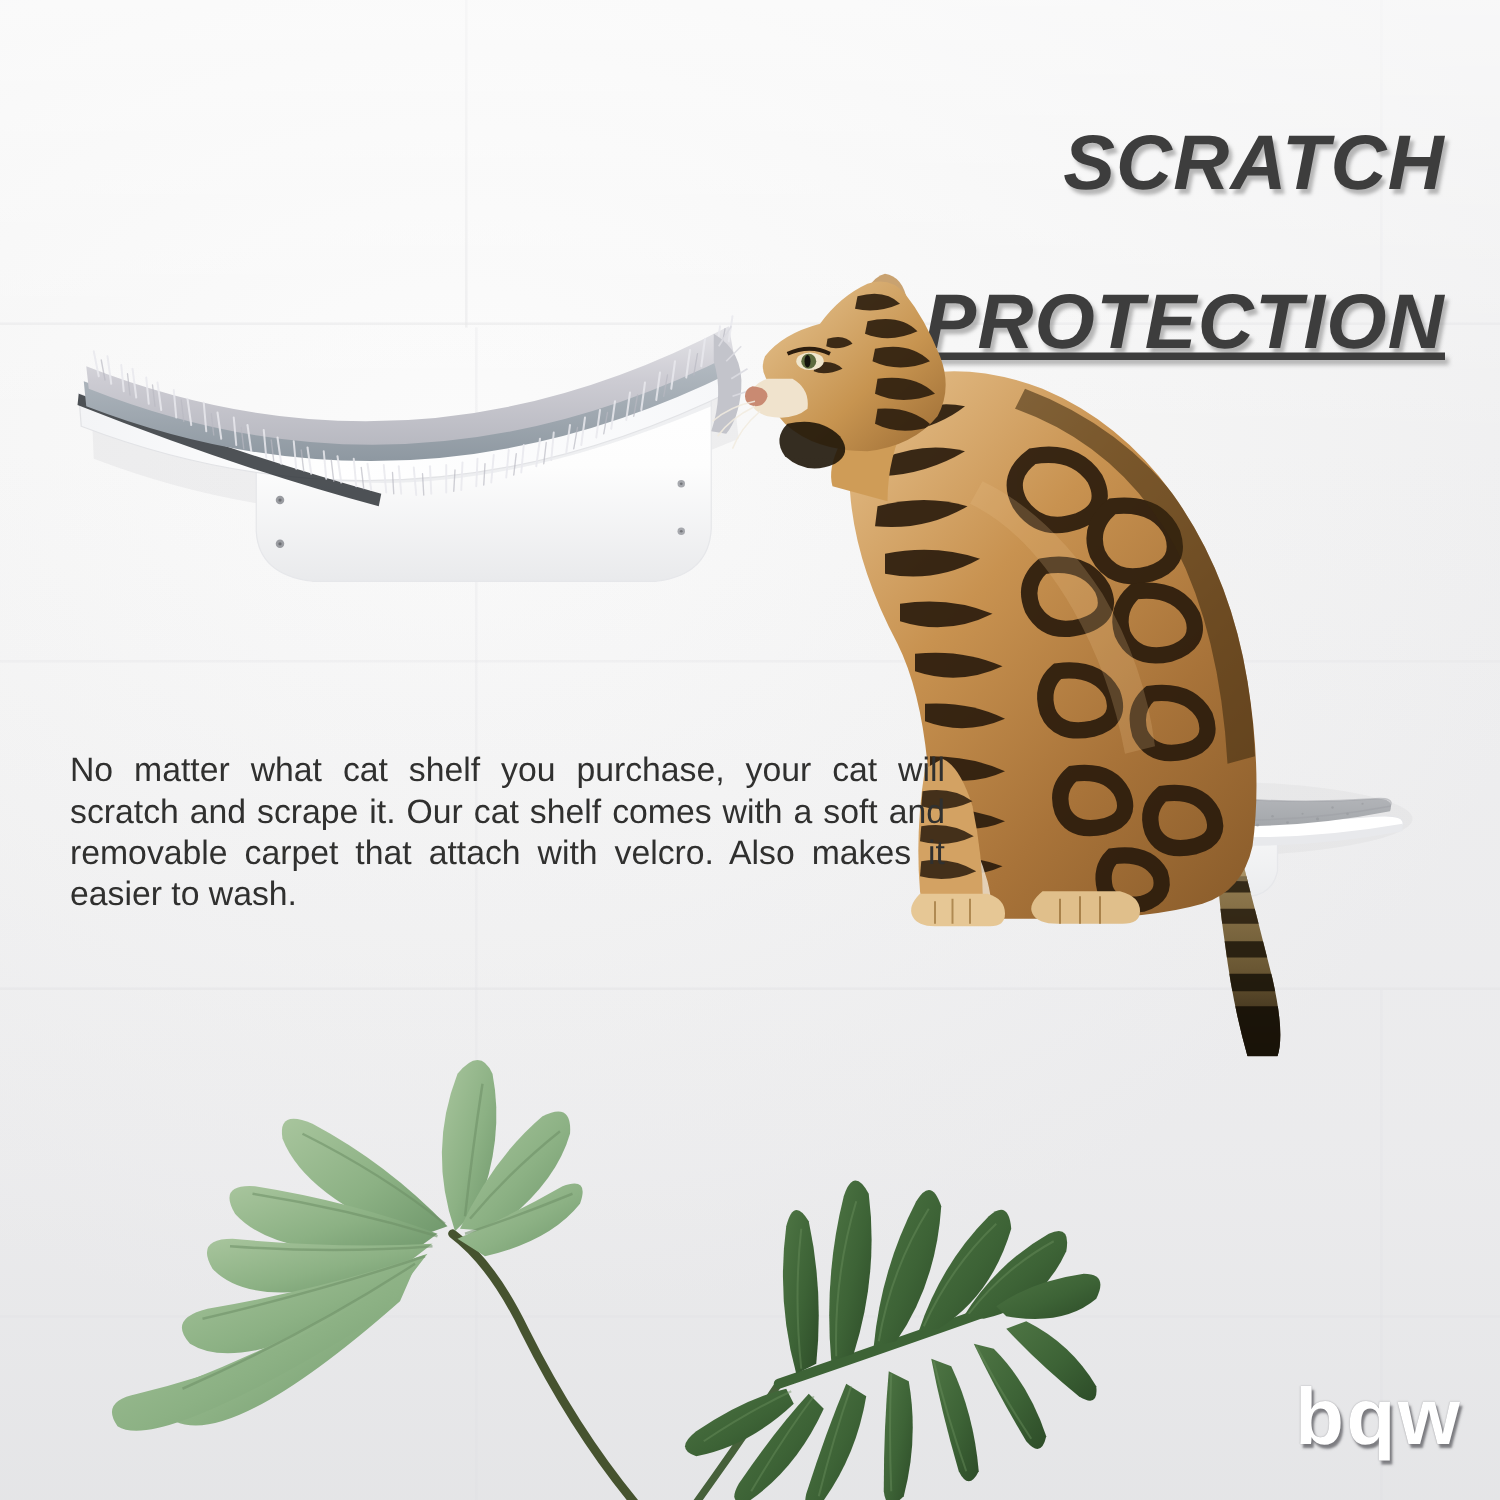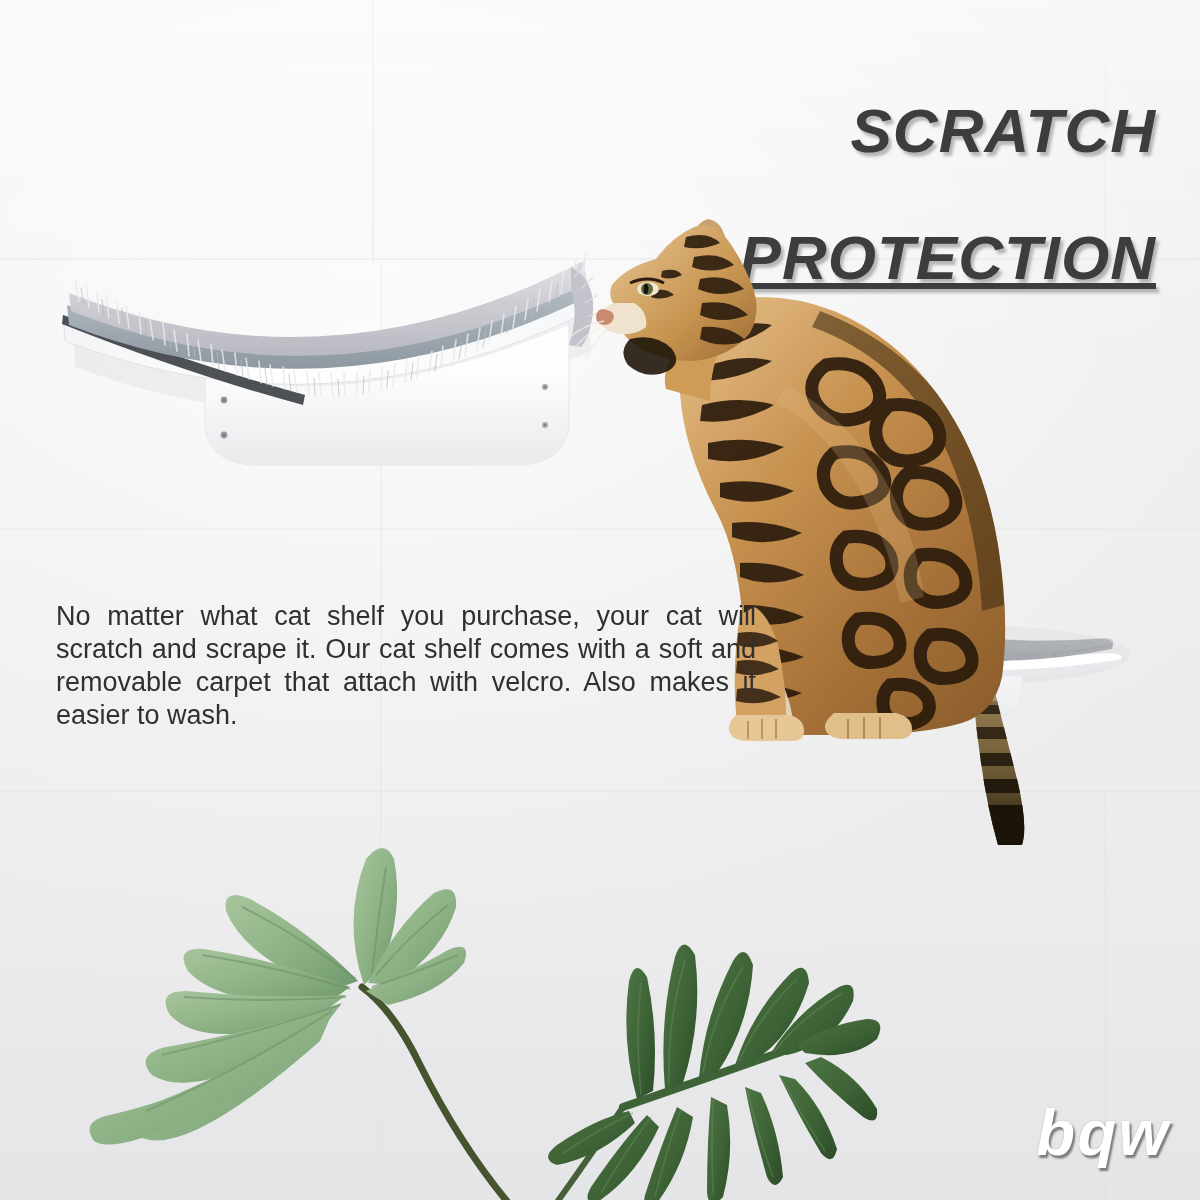--- a/index.html
+++ b/index.html
@@ -50,21 +50,21 @@
     color:#30302f;
     text-align:justify;
     text-justify:inter-word;
     margin-left:10px;
   }
   .body-copy p{margin:0;}
 
   
   .logo{
     position:absolute;right:30px;bottom:30px;
-    font-style:italic;font-weight:bold;
+    font-weight:bold;
     font-size:64px;letter-spacing:2px;
     color:#ffffff;
     text-shadow:2px 3px 2px rgba(90,90,95,.75), 0 0 1px rgba(120,120,125,.9);
   }
 
   
   .shelf-top{position:absolute;left:55px;top:255px;width:560px;height:230px;}
   .shelf-top svg{display:block;overflow:visible;}
 
   

